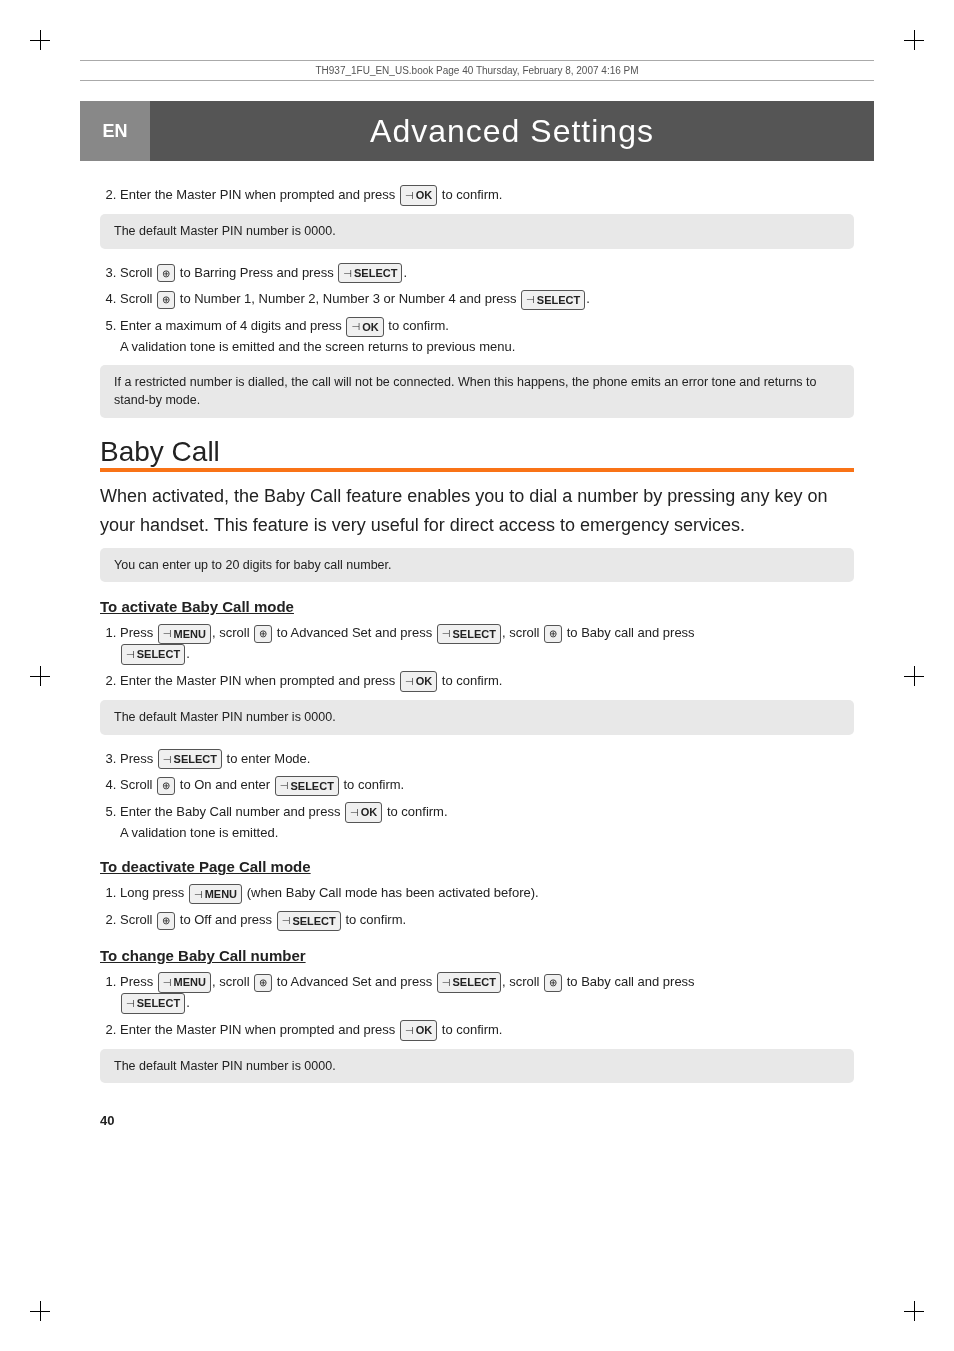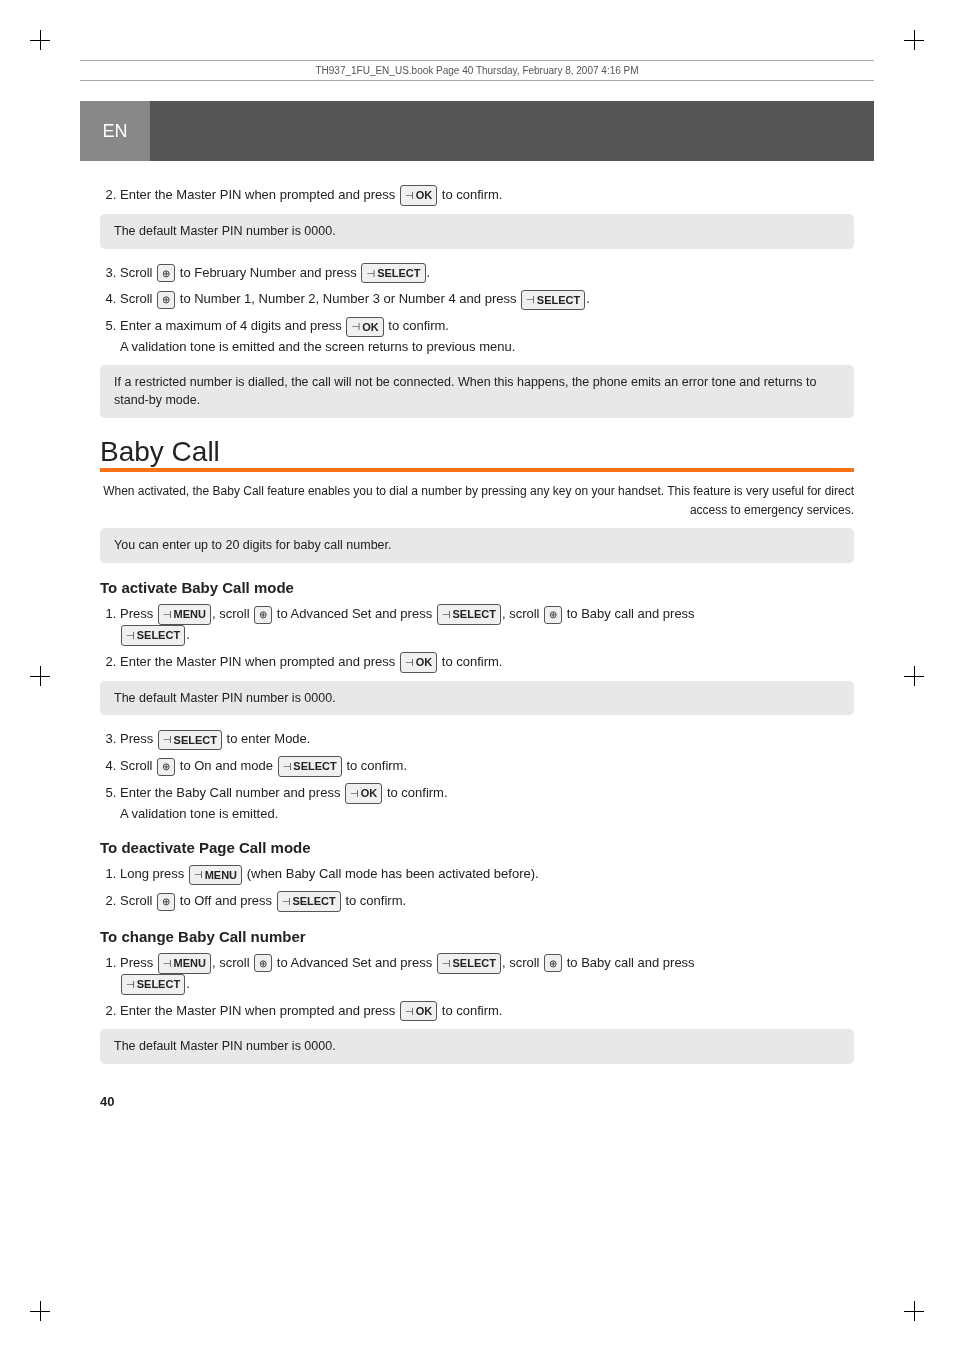--- a/index.html
+++ b/index.html
@@ -59,21 +59,21 @@
       align-items: center;
       background: #555;
       color: #fff;
       margin-bottom: 24px;
       height: 60px;
     }
     .en-box {
       background: #888;
       color: #fff;
       font-size: 18px;
-      font-weight: normal;
+      font-weight: bold;
       width: 70px;
       height: 60px;
       display: flex;
       align-items: center;
       justify-content: center;
     }
     .banner-title {
       flex: 1;
       text-align: center;
       font-size: 32px;
@@ -111,20 +111,21 @@
     .section-title {
       font-size: 28px;
       font-weight: 300;
       border-bottom: 4px solid #f97316;
       margin: 18px 0 10px 0;
     }
     .subsection-title {
       font-size: 15px;
       font-weight: bold;
       margin: 16px 0 8px 0;
+      text-decoration: underline;
     }
 
     
     .btn-icon {
       display: inline-flex;
       align-items: center;
       border: 1px solid #555;
       border-radius: 3px;
       padding: 1px 4px;
       font-size: 11px;
@@ -148,24 +149,23 @@
       border-radius: 3px;
       width: 18px;
       height: 18px;
       font-size: 10px;
       background: #f0f0f0;
       vertical-align: middle;
       margin: 0 1px;
     }
 
     p.desc {
-      font-size: 12px;
+      font-size: 18px;
       line-height: 1.6;
       margin-bottom: 8px;
-      text-align: right;
     }
 
     
     .page-number {
       margin-top: 30px;
       font-weight: bold;
       font-size: 13px;
     }
   </style>
 </head>
@@ -179,20 +179,21 @@
   <div class="crosshair ch-mr"></div>
   <div class="crosshair ch-bl"></div>
   <div class="crosshair ch-br"></div>
 
   <div class="file-info">
     <span>TH937_1FU_EN_US.book  Page 40  Thursday, February 8, 2007  4:16 PM</span>
   </div>
 
   <div class="header-banner">
     <div class="en-box">EN</div>
+    <div class="banner-title">Advanced Settings</div>
   </div>
 
   <div class="content">
 
     <ol start="2">
       <li>
         <span>Enter the Master PIN when prompted and press</span>
         <span class="btn-icon">
             <span class="arrow">⊣</span>
             <span class="btn-bold">OK</span>
@@ -201,21 +202,21 @@
       </li>
     </ol>
     <div class="note-box">
       <span>The default Master PIN number is 0000.</span>
     </div>
 
     <ol start="3">
       <li>
         <span>Scroll</span>
         <span class="scroll-icon">⊕</span>
-        <span>to February Number and press</span>
+        <span>to Barring Press and press</span>
         <span class="btn-icon">
             <span class="arrow">⊣</span>
             <span class="btn-bold">SELECT</span>
           </span>.
       </li>
       <li>
         <span>Scroll</span>
         <span class="scroll-icon">⊕</span>
         <span>to Number 1, Number 2, Number 3 or Number 4 and press</span>
         <span class="btn-icon">
@@ -287,21 +288,21 @@
         <span>Press</span>
         <span class="btn-icon">
             <span class="arrow">⊣</span>
             <span class="btn-bold">SELECT</span>
           </span>
         <span>to enter Mode.</span>
       </li>
       <li>
         <span>Scroll</span>
         <span class="scroll-icon">⊕</span>
-        <span>to On and mode</span>
+        <span>to On and enter</span>
         <span class="btn-icon">
             <span class="arrow">⊣</span>
             <span class="btn-bold">SELECT</span>
           </span>
         <span>to confirm.</span>
       </li>
       <li>
         <span>Enter the Baby Call number and press</span>
         <span class="btn-icon">
             <span class="arrow">⊣</span>

